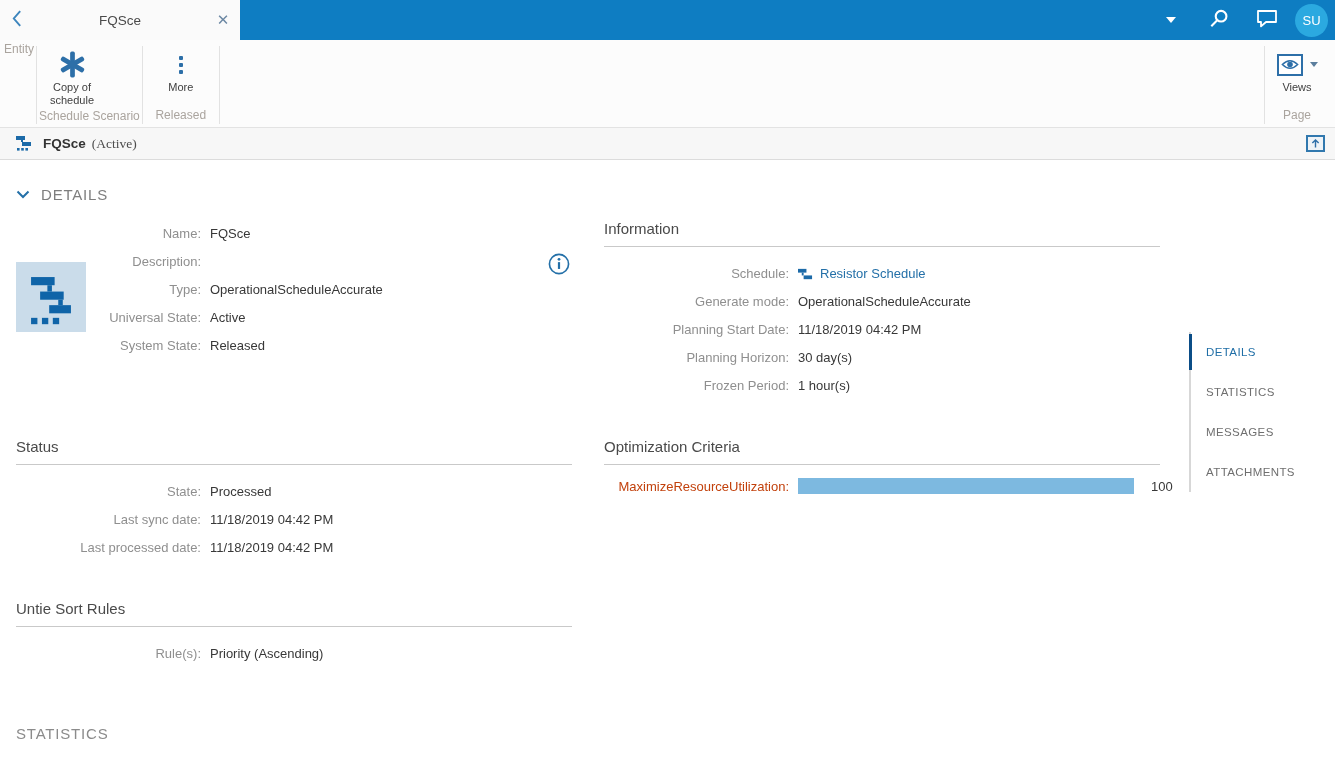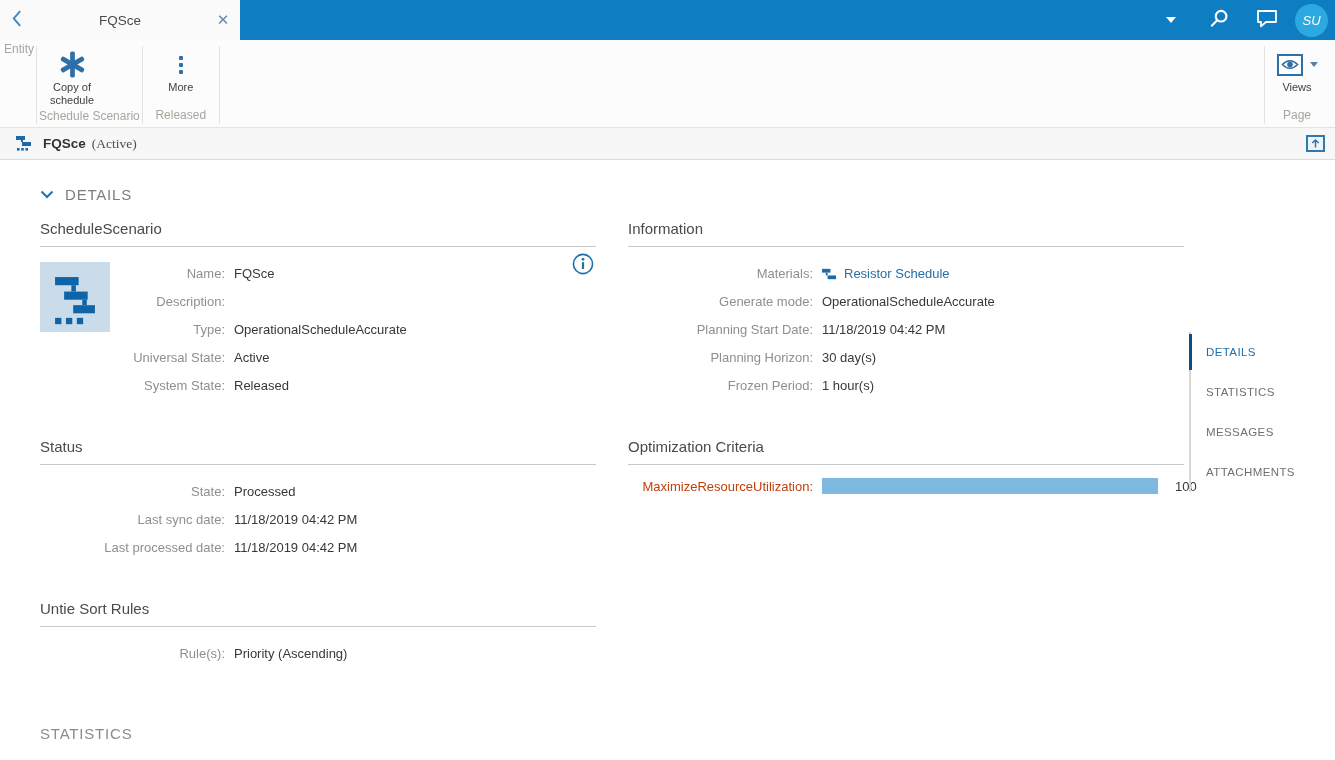--- a/index.html
+++ b/index.html
@@ -12,21 +12,21 @@
   .topbar { height:40px; display:flex; align-items:stretch; background:#0e7dc2; }
   .tabstrip { width:240px; background:#fafafa; display:flex; align-items:center; }
   .back-btn { width:34px; height:100%; display:flex; align-items:center; justify-content:center; cursor:pointer; }
   .tab-title { flex:1; text-align:center; font-size:13.5px; color:#4a4a4a; }
   .tab-close { width:34px; height:100%; display:flex; align-items:center; justify-content:center;
                color:#6b87a3; font-size:15px; cursor:pointer; }
   .topbar-spacer { flex:1; }
   .topbar-iconbtn { width:48px; height:40px; display:flex; align-items:center; justify-content:center; cursor:pointer; }
   .caret-white { width:0; height:0; border-left:5px solid transparent; border-right:5px solid transparent; border-top:6px solid #fff; }
   .avatar { width:33px; height:33px; border-radius:50%; background:#2ba9e0; color:#fff; font-size:13px;
-            display:flex; align-items:center; justify-content:center; margin:0 5px 0 2px;font-style:italic; }
+            display:flex; align-items:center; justify-content:center; margin:0 5px 0 2px; }
   
   .ribbon { height:88px; background:#fcfcfc; display:flex; align-items:stretch; padding-left:4px;
             border-bottom:1px solid #e3e3e3; }
   .rgroup { display:flex; flex-direction:column; }
   .rgroup-buttons { display:flex; flex:1; }
   .rgroup-label { font-size:12px; color:#aaa49e; text-align:center; padding:2px 0 5px; }
   .rbtn { width:64px; display:flex; flex-direction:column; align-items:center; padding-top:8px; cursor:pointer; }
   .rbtn.wide { width:66px; } .rbtn.xwide { width:72px; }
   .rbtn .icn { height:33px; display:flex; align-items:center; justify-content:center; }
   .rbtn .lbl { font-size:11px; color:#404040; text-align:center; line-height:1.2; }
@@ -40,21 +40,21 @@
   .more-dots i { width:4px; height:4px; background:#2d6fa8; border-radius:1px; }
   
   .doc-header { height:32px; background:#f7f7f7; border-bottom:1px solid #dcdcdc;
                 display:flex; align-items:center; padding:0 10px; }
   .doc-header .g-icn { margin:0 10px 0 6px; display:flex; }
   .doc-name { font-size:13.5px; color:#333; font-weight:bold; }
   .doc-state { font-size:13.5px; color:#4d4d4d; margin-left:6px;font-family:Liberation Serif, serif; }
   .expand-btn { margin-left:auto; width:19px; height:17px; border:2px solid #3178ae; background:#eef3f7;
                 display:flex; align-items:center; justify-content:center; cursor:pointer; }
   
-  .main { position:relative; height:600px;padding-left:24px; }
+  .main { position:relative; height:600px; }
   .details-hdr { display:flex; align-items:center; gap:11px; padding:25px 0 0 16px; cursor:pointer; width:max-content; }
   .sec-title { font-size:15px; color:#7e7e7e; letter-spacing:.8px; }
   .content-grid { display:grid; grid-template-columns:556px 556px; column-gap:32px;
                   grid-template-rows:218px 162px auto; padding-left:16px; margin-top:17px; }
   .panel-title { font-size:15px; color:#4a4a4a; font-weight:normal; padding-bottom:9px;
                  border-bottom:1px solid #c9c9c9; margin-bottom:13px; }
   .fields { display:grid; grid-template-columns:185px auto; column-gap:9px; }
   .fields .fl { text-align:right; color:#8f8f8f; font-size:13px; line-height:28px; white-space:nowrap; }
   .fields .fv { color:#383838; font-size:13px; line-height:28px; white-space:nowrap; }
   .scenario-panel { position:relative; }
@@ -216,21 +216,20 @@
       <svg width="14" height="9" viewBox="0 0 14 9">
           <path d="M1.5 1.5 L7 7 L12.5 1.5" fill="none" stroke="#2470a8" stroke-width="2"></path>
         </svg>
     </span>
     <span class="sec-title">DETAILS</span>
   </div>
 
   <div class="content-grid">
 
     <div class="scenario-panel">
-      <h3 class="panel-title">ScheduleScenario</h3>
       <div class="thumb">
         <svg width="58" height="58" viewBox="0 0 64 64" fill="#0f64a8">
           <rect x="10" y="10" width="26" height="9"></rect>
             <rect x="28" y="19" width="5" height="7"></rect>
           <rect x="20" y="26" width="26" height="9"></rect>
             <rect x="40" y="35" width="5" height="6"></rect>
           <rect x="30" y="41" width="24" height="9"></rect>
           <rect x="10" y="55" width="7" height="7"></rect>
             <rect x="22" y="55" width="7" height="7"></rect>
             <rect x="34" y="55" width="7" height="7"></rect>
@@ -253,21 +252,21 @@
         <div class="fl">Universal State:</div>
         <div class="fv">Active</div>
         <div class="fl">System State:</div>
         <div class="fv">Released</div>
       </div>
     </div>
 
     <div>
       <h3 class="panel-title">Information</h3>
       <div class="fields">
-        <div class="fl">Materials:</div>
+        <div class="fl">Schedule:</div>
         <div class="fv link-row">
           <span style="display:flex;">
             <svg width="15" height="15" viewBox="0 0 16 16" fill="#1c6aa8">
               <rect x="0" y="2" width="9" height="4"></rect>
                 <rect x="4" y="6" width="2" height="3"></rect>
                 <rect x="6" y="9" width="9" height="4"></rect>
             </svg>
           </span>
           <a href="#">Resistor Schedule</a>
         </div>

